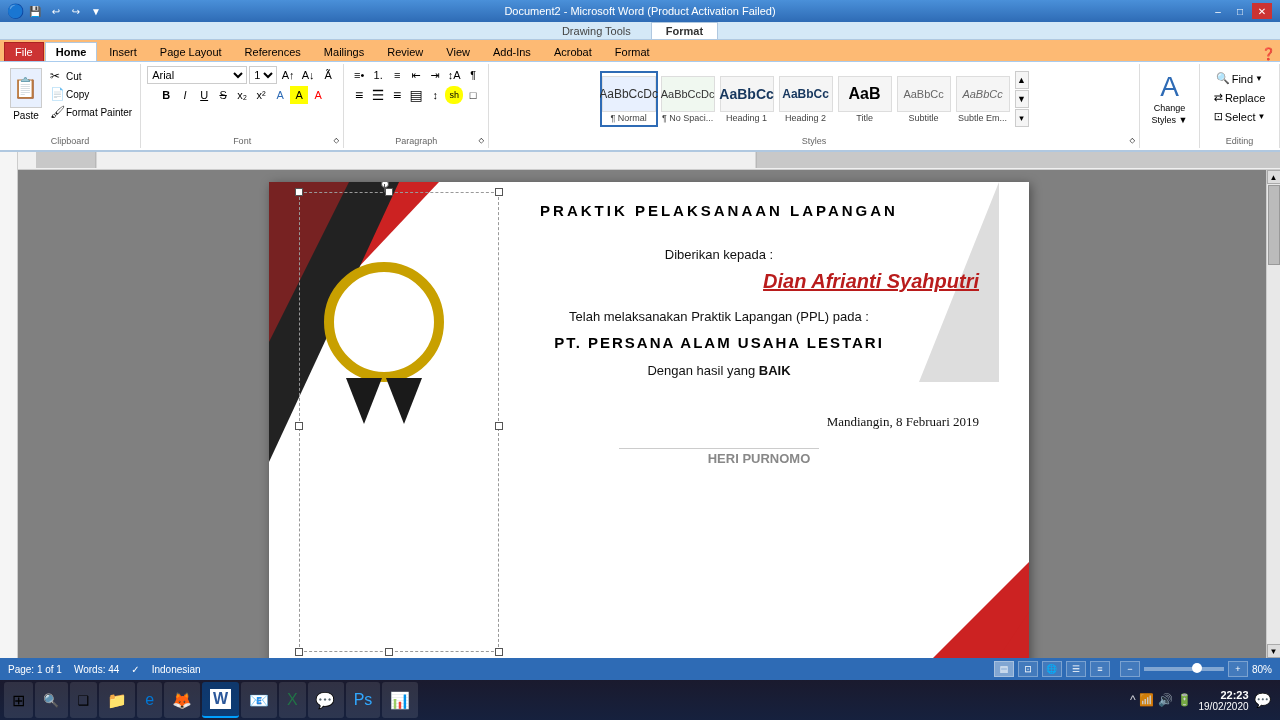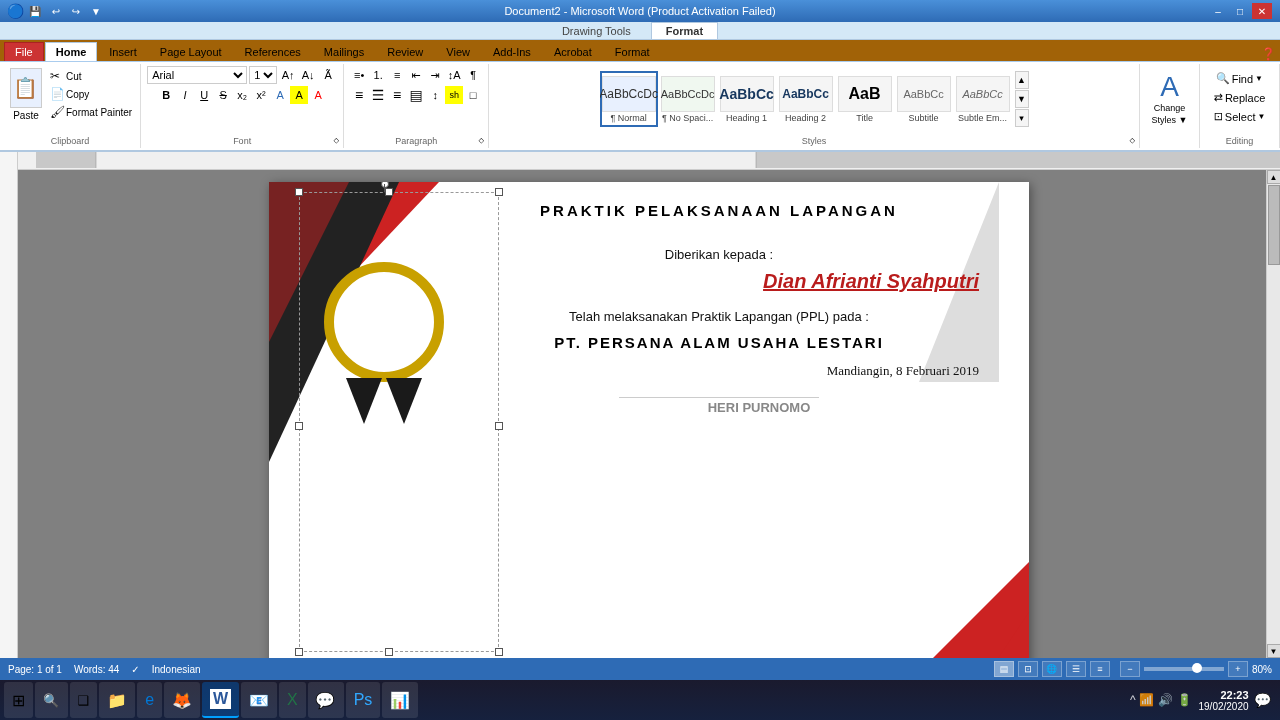--- a/index.html
+++ b/index.html
@@ -45,21 +45,21 @@
     .drawing-tools-active {
       background: #fff;
       border: 1px solid #b0c8e0;
       border-bottom: none;
       font-weight: bold;
     }
 
     
     #ribbon-tabs {
       height: 22px;
-      background: #a16207;
+      background: #fdba74;
       display: flex;
       align-items: flex-end;
       padding-left: 4px;
       border-bottom: 1px solid #aaccee;
     }
     .ribbon-tab {
       padding: 3px 10px;
       font-size: 11px;
       cursor: pointer;
       border: 1px solid transparent;
@@ -538,21 +538,21 @@
         <button class="font-btn">⇥</button>
         <button class="font-btn">↕A</button>
         <button class="font-btn">¶</button>
       </div>
       <div class="para-row">
         <button class="font-btn" style="font-size:14px;">≡</button>
         <button class="font-btn" style="font-size:14px;">☰</button>
         <button class="font-btn" style="font-size:14px;">≡</button>
         <button class="font-btn" style="font-size:14px;">▤</button>
         <button class="font-btn">↕</button>
-        <button class="font-btn" style="background:#ffff00; font-size:9px;">sh</button>
+        <button class="font-btn" style="background:#ffff00; font-size:9px;border-radius:8px;">sh</button>
         <button class="font-btn">□</button>
       </div>
     </div>
     <span class="ribbon-group-label">Paragraph</span>
     <span style="position:absolute; bottom:2px; right:4px; font-size:8px; cursor:pointer;">⬦</span>
   </div>
 
   <div class="ribbon-group" id="styles-group" style="min-width:380px; flex: 1;">
     <div class="ribbon-group-content" style="flex-direction:row; align-items:center; gap:1px; padding-bottom:14px; overflow:hidden;">
 
@@ -715,20 +715,23 @@
               <div style="position:absolute; bottom:-42px; right:22px; width:0; height:0; border-left:18px solid transparent; border-right:18px solid transparent; border-top:46px solid #1a1a1a;"></div>
             </div>
           </div>
 
           <div class="cert-content" style="padding: 20px 50px 20px 190px; position:relative; z-index:2; text-align:center;">
             <div class="cert-subtitle" style="font-size:15px; font-weight:bold; letter-spacing:3px; margin-bottom:28px; font-family: Arial, sans-serif;">PRAKTIK PELAKSANAAN  LAPANGAN</div>
             <div class="cert-given" style="font-size:13px; margin-bottom:8px;">Diberikan kepada :</div>
             <div class="cert-name" style="font-size:20px; font-style:italic; font-weight:bold; text-decoration:underline; margin-bottom:16px;">Dian Afrianti Syahputri</div>
             <div class="cert-body" style="font-size:13px; margin-bottom:10px;">Telah melaksanakan  Praktik  Lapangan  (PPL)  pada :</div>
             <div class="cert-company" style="font-size:15px; font-weight:bold; letter-spacing:2px; margin-bottom:12px;">PT. PERSANA  ALAM  USAHA  LESTARI</div>
+            <div class="cert-result" style="font-size:13px; margin-bottom:36px;">
+              <span>Dengan hasil yang </span><span style="font-weight:bold;">BAIK</span>
+            </div>
             <div class="cert-location" style="font-size:13px; margin-bottom:8px; text-align:right; padding-left:80px;font-family:Liberation Serif, serif;">Mandiangin,  8 Februari 2019</div>
             <div class="cert-signer" style="font-size:13px; font-weight:bold; text-align:center; padding-left:80px; color:#888; border-top: 1px solid #ccc; padding-top:2px; width:200px; margin:18px auto;">
               <span>HERI PURNOMO</span>
             </div>
           </div>
 
         </div>
 
         <div id="scrollbar" style="position:absolute; right:0; top:0; bottom:0; width:14px; background:#f5f5f5; border-left:1px solid #ccc; display:flex; flex-direction:column;">
           <div class="scroll-btn">▲</div>

